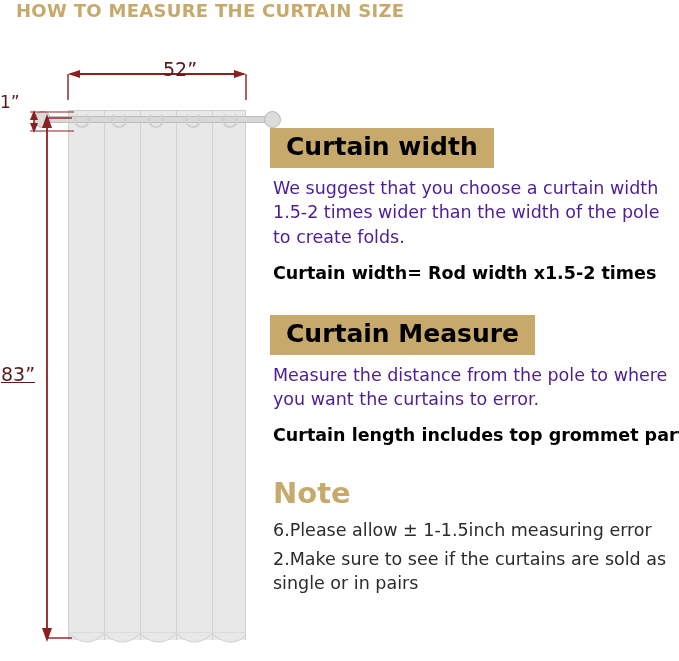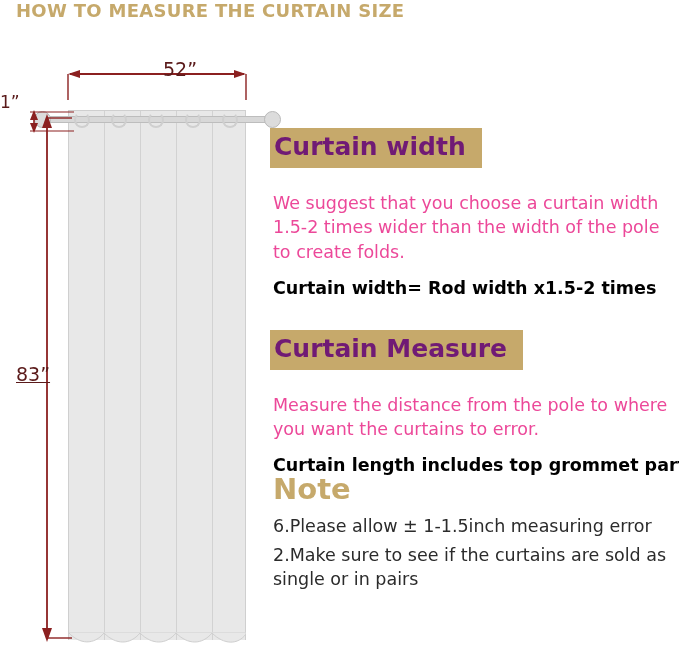--- a/index.html
+++ b/index.html
@@ -114,58 +114,58 @@
     height: 661px;
   }
   .dim-label {
     position: absolute;
     color: #5a1a1a;
     font-size: 19px;
     font-family: "DejaVu Sans", "Liberation Sans", sans-serif;
     white-space: nowrap;
   }
   #label-width  { left: 163px; top: 58px; }
-  #label-height { left: 16px;  top: 363px; text-decoration: underline; }
+  #label-height { left: 1px;  top: 363px; text-decoration: underline; }
   #label-grommet{ left: 0px;  top: 92px; font-size: 17px; }
 
   
   #content {
     position: absolute;
     left: 270px;
     top: 128px;
     width: 405px;
   }
   .section-banner {
     display: inline-block;
     background: #c6a96b;
-    color: #701a75;
+    color: #000000;
     font-size: 25px;
     font-weight: bold;
-    padding: 5px 16px 7px 4px;
+    padding: 5px 16px 7px 16px;
     line-height: 1.1;
     white-space: nowrap;
   }
   #banner-width  { margin-left: 0px; }
   #banner-length { margin-left: 0px; }
   .body-text {
-    color: #ec4899;
+    color: #4c1d95;
     font-size: 17.5px;
     line-height: 1.42;
-    margin: 23px 0 0 3px;
+    margin: 8px 0 0 3px;
     max-width: 400px;
   }
   .bold-line {
     color: #000000;
     font-size: 17.5px;
     font-weight: bold;
     margin: 13px 0 0 3px;
     white-space: nowrap;
   }
   #length-block { margin-top: 32px; }
-  #note-block   { }
+  #note-block   { margin-top: 34px; }
   #note-title {
     color: #c6a96b;
     font-size: 29px;
     font-weight: bold;
     margin-left: 3px;
     line-height: 1;
   }
   .note-line {
     color: #2b2b2b;
     font-size: 17.5px;

